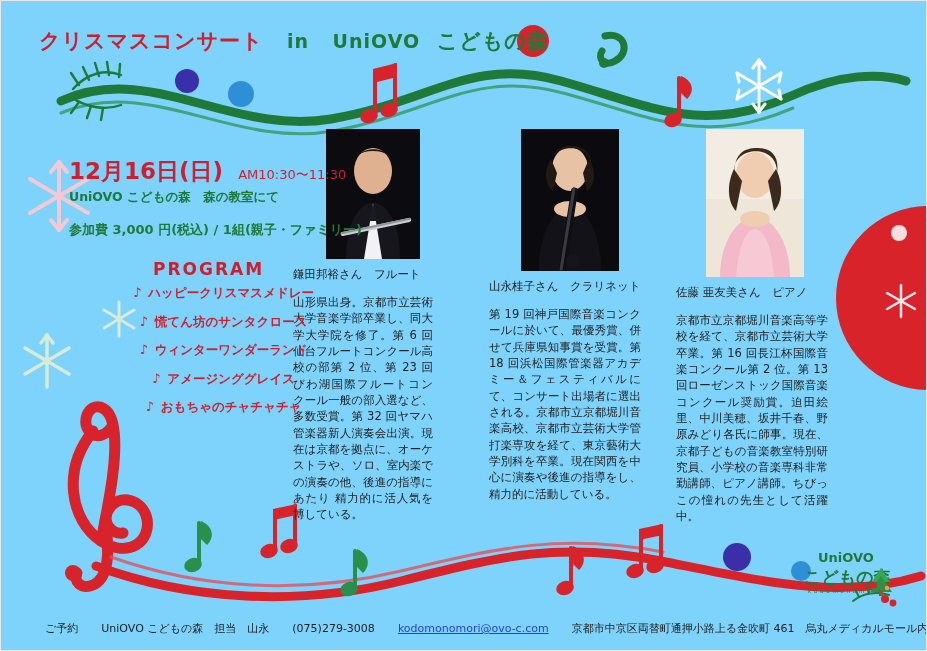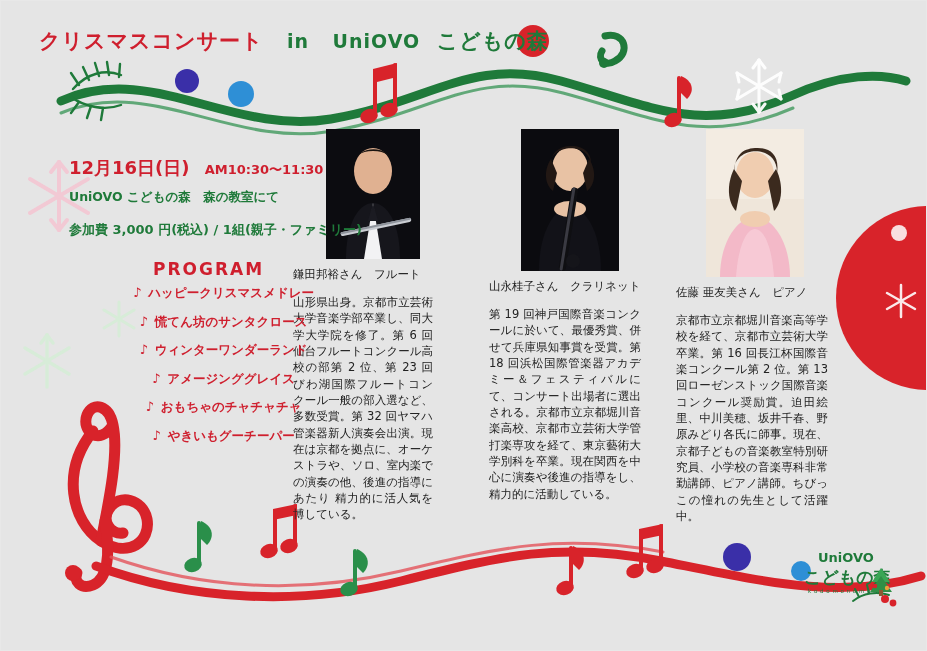--- a/index.html
+++ b/index.html
@@ -4,21 +4,21 @@
 <style>
   html,body{margin:0;padding:0;}
   body{
     width:927px;height:651px;overflow:hidden;
     background:#ffffff;
     font-family:"DejaVu Sans","Liberation Sans",sans-serif;
     position:relative;
   }
   .page{
     position:absolute;left:0;top:0;width:927px;height:651px;
-    background:#e5e5e5;
+    background:#7dd3fc;
     border:1px solid #e8e8e8;
     box-sizing:border-box;
     overflow:hidden;
   }
 
   
   .deco{position:absolute;pointer-events:none;}
   svg{display:block;}
 
   
@@ -33,24 +33,24 @@
   .title .in{color:#1f7a3a;font-size:19px;}
   .title .uni{color:#1f7a3a;font-size:19px;}
   .title .green{color:#1f7a3a;}
 
   
   .date-line{
     position:absolute;left:68px;top:155px;z-index:8;
     white-space:nowrap;
   }
   .date-line .d{
-    color:#cf1f2e;font-size:18px;font-weight:bold;
+    color:#cf1f2e;font-size:23px;font-weight:bold;
   }
   .date-line .t{
-    color:#cf1f2e;font-size:13px;font-weight:bold;margin-left:10px;
+    color:#cf1f2e;font-size:13px;font-weight:normal;margin-left:10px;
   }
   .place{
     position:absolute;left:68px;top:188px;z-index:8;
     color:#1f7a3a;font-size:12.5px;font-weight:bold;white-space:nowrap;
   }
   .fee{
     position:absolute;left:68px;top:220px;z-index:8;
     color:#1f7a3a;font-size:13px;font-weight:bold;white-space:nowrap;
   }
 
@@ -298,21 +298,20 @@
   <div class="place">UniOVO こどもの森　森の教室にて</div>
   <div class="fee">参加費 3,000 円(税込) / 1組(親子・ファミリー)</div>
 
   <div class="program-title">PROGRAM</div>
   <ul class="program-list">
     <li><span class="note">♪</span><span>ハッピークリスマスメドレー</span></li>
     <li><span class="note">♪</span><span>慌てん坊のサンタクロース</span></li>
     <li><span class="note">♪</span><span>ウィンターワンダーランド</span></li>
     <li><span class="note">♪</span><span>アメージンググレイス</span></li>
     <li><span class="note">♪</span><span>おもちゃのチャチャチャ</span></li>
-    <li><span class="note">♪</span><span>やきいもグーチーパー</span></li>
   </ul>
 
   <div class="performers">
 
     <div class="perf p1">
       <div class="photo p1">
         <svg viewBox="0 0 94 130" width="94" height="130">
           <rect width="94" height="130" fill="#0c0c10"></rect>
           <ellipse cx="47" cy="42" rx="19" ry="23" fill="#e0b191"></ellipse>
           <path d="M28,36 C28,16 66,14 66,36 C66,28 60,22 47,22 C34,22 28,28 28,36Z" fill="#1a1410"></path>
@@ -371,14 +370,27 @@
     <div class="sub">k o d o m o  n o  m o r i</div>
     <svg style="position:absolute;left:62px;top:16px;" width="34" height="30" viewBox="0 0 34 30">
       <path d="M17,2 L26,16 L8,16 Z" fill="#3aa655"></path>
       <path d="M17,10 L28,26 L6,26 Z" fill="#2f8f46"></path>
       <rect x="15" y="24" width="4" height="6" fill="#8a5a33"></rect>
       <circle cx="11" cy="20" r="2.2" fill="#d8232a"></circle>
       <circle cx="23" cy="22" r="2.2" fill="#e8a33d"></circle>
     </svg>
   </div>
 
+  <div class="footer">
+    <div class="row">
+      <span>ご予約</span>
+      <span class="gap"></span>
+      <span>UniOVO こどもの森　担当　山永</span>
+      <span class="gap"></span>
+      <span>(075)279-3008</span>
+      <span class="gap"></span>
+      <a class="mail" href="#">kodomonomori@ovo-c.com</a>
+      <span class="gap"></span>
+      <span>京都市中京区両替町通押小路上る金吹町 461　烏丸メディカルモール内</span>
+    </div>
+  </div>
 
 </div>
 
 </body></html>

